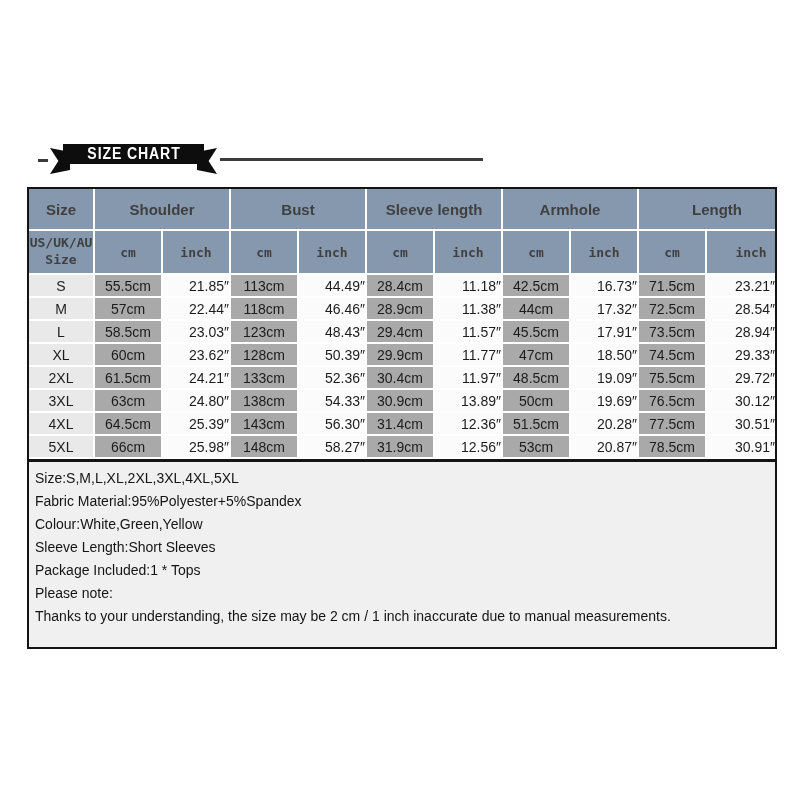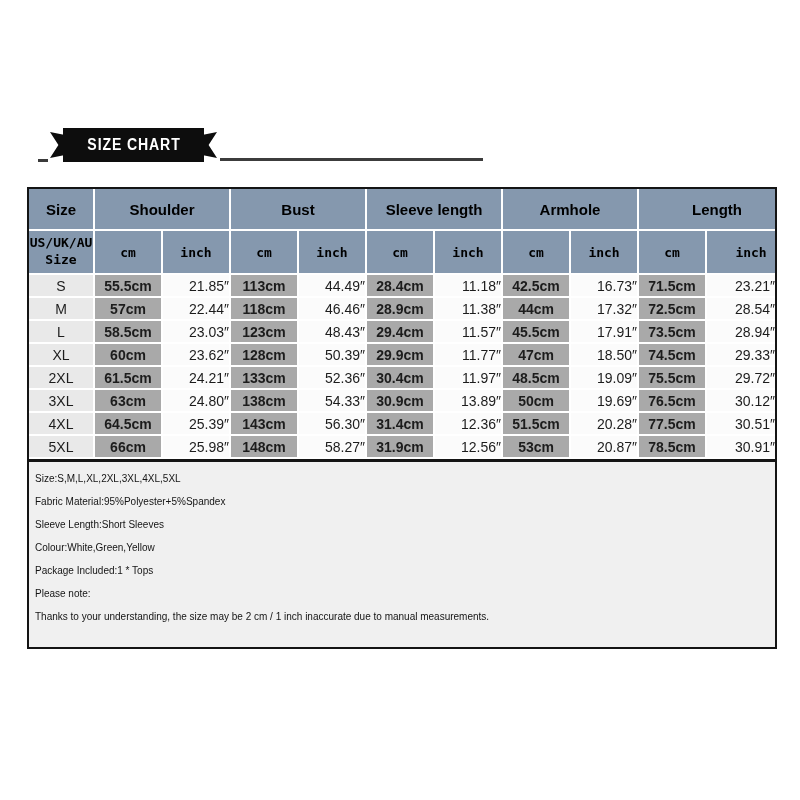--- a/index.html
+++ b/index.html
@@ -4,52 +4,52 @@
 <style>
   html,body { margin:0; padding:0; }
   body {
     width:800px; height:800px; background:#ffffff; position:relative;
     font-family:"Liberation Sans", sans-serif; overflow:hidden;
   }
   .page { position:absolute; inset:0; }
 
   
   .banner-dash { position:absolute; left:38px; top:159px; width:10px; height:3px; background:#3a3a3a; }
-  .ribbon { position:absolute; left:63px; top:128px; width:141px; height:34px; }
+  .ribbon { position:absolute; left:63px; top:144px; width:141px; height:20px; }
   .ribbon-band { position:absolute; inset:0; background:var(--ribbon-bg,#0d0d0d); z-index:2;
     display:flex; align-items:center; justify-content:center; }
   .ribbon-label { color:var(--ribbon-text,#ffffff); font-weight:bold; font-size:16px;
     letter-spacing:1px; transform:scaleX(.88); white-space:nowrap; }
   .ribbon-tail { position:absolute; top:4px; width:20px; height:26px; background:#0d0d0d; z-index:1; }
   .ribbon-tail.left  { left:-13px;  clip-path:polygon(0 0, 100% 15%, 100% 85%, 0 100%, 42% 50%); }
   .ribbon-tail.right { right:-13px; clip-path:polygon(100% 0, 0 15%, 0 85%, 100% 100%, 58% 50%); }
   .banner-rule { position:absolute; left:220px; top:158px; width:263px; height:3px; background:#3c3c3c; }
 
   
   .sheet { position:absolute; left:27px; top:187px; width:750px; box-sizing:border-box;
     border:2px solid #141414; background:#ffffff; }
   table.size-table { border-collapse:separate; border-spacing:0; table-layout:fixed; width:746px; }
   .size-table th, .size-table td {
     box-sizing:border-box; padding:0; margin:0; text-align:center; vertical-align:middle;
     border-right:2px solid #ffffff; border-bottom:2px solid #ffffff; overflow:hidden; white-space:nowrap;
   }
   .size-table th:last-child, .size-table td:last-child { border-right:none;padding-left:20px; }
-  .size-table thead th { background:var(--header-bg,#8598ae); color:#000000; }
+  .size-table thead th { background:var(--header-bg,#8598ae); color:#404040; }
   tr.group-row th { height:42px; font-size:15px; font-weight:bold; }
   tr.sub-row th { height:44px; font-family:"DejaVu Sans Mono", monospace; font-weight:bold; font-size:13px; }
   th.size-sub { font-size:12px; line-height:1.3; }
   .size-table tbody td { height:23px; font-size:14px; color:#1c1c1c; }
   td.size-cell { background:var(--size-cell-bg,#e9e9e9); }
-  td.cm-cell   { background:var(--cm-cell-bg,#a9a9a9);font-weight:bold; }
+  td.cm-cell   { background:var(--cm-cell-bg,#a9a9a9); }
   td.inch-cell { background:var(--inch-cell-bg,#fbfbfb);text-align:right; }
 
   
   .notes { border-top:3px solid #141414; background:var(--notes-bg,#f0f0f0); height:188px;
     box-sizing:border-box; padding:5px 6px 0 6px; }
-  .note-line { font-size:10px; line-height:23px; color:#141414; white-space:nowrap; }
+  .note-line { font-size:14px; line-height:23px; color:#141414; white-space:nowrap; }
 </style>
 </head>
 <body>
 
 <div class="page">
 
   <span class="banner-dash"></span>
   <div class="ribbon">
     <span class="ribbon-tail left"></span>
     <div class="ribbon-band">
@@ -200,21 +200,21 @@
             <td class="cm-cell">53cm</td>
             <td class="inch-cell">20.87″</td>
             <td class="cm-cell">78.5cm</td>
             <td class="inch-cell">30.91″</td>
           </tr>
         </tbody>
     </table>
     <div class="notes" id="notes-block">
         <div class="note-line">Size:S,M,L,XL,2XL,3XL,4XL,5XL</div>
         <div class="note-line">Fabric Material:95%Polyester+5%Spandex</div>
+        <div class="note-line">Colour:White,Green,Yellow</div>
         <div class="note-line">Sleeve Length:Short Sleeves</div>
-        <div class="note-line">Colour:White,Green,Yellow</div>
         <div class="note-line">Package Included:1 * Tops</div>
         <div class="note-line">Please note:</div>
         <div class="note-line">Thanks to your understanding, the size may be 2 cm / 1 inch inaccurate due to manual measurements.</div>
       </div>
   </div>
 
 </div>
 
 </body></html>

